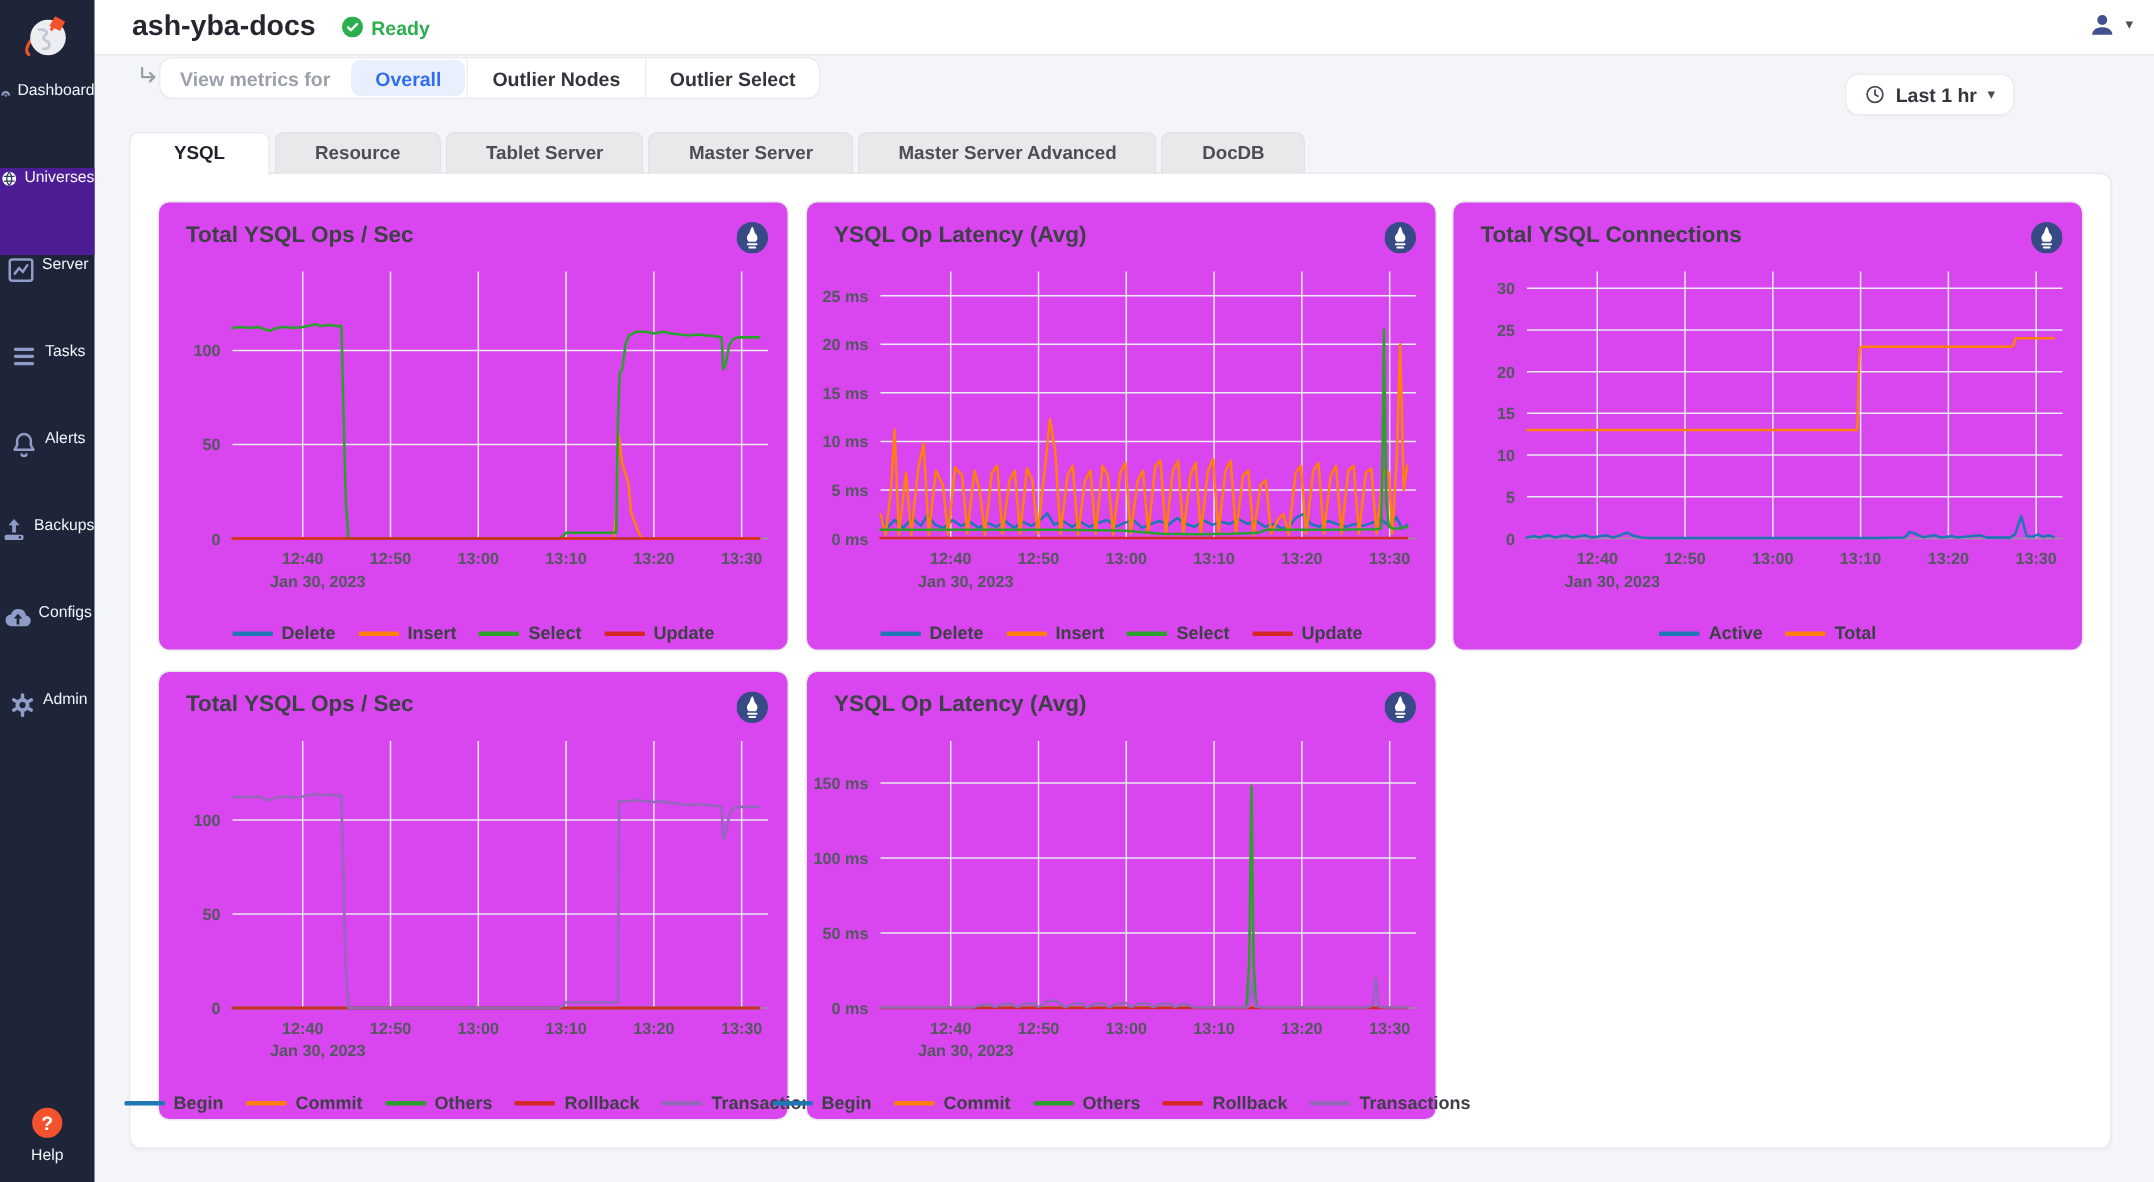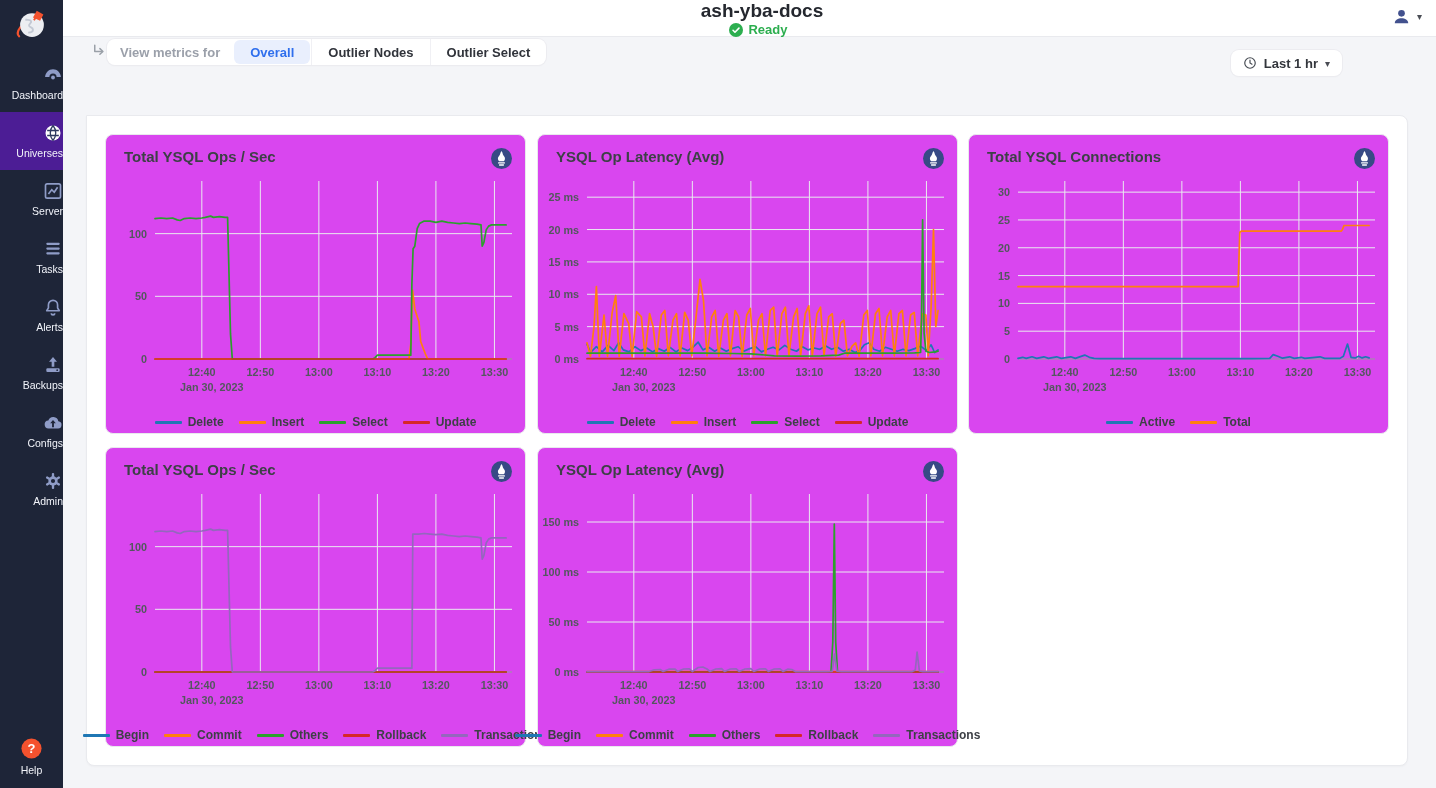--- a/index.html
+++ b/index.html
@@ -2,29 +2,29 @@
 <html><head>
 <meta charset="utf-8">
 <style>
   html,body{margin:0;padding:0;background:#dfe1e6;}
   #app{position:relative;width:1436px;height:788px;background:#f4f5f8;overflow:hidden;
        font-family:"Liberation Sans","DejaVu Sans",sans-serif;color:#24272e;}
   
   .sidebar{position:absolute;left:0;top:0;width:63px;height:788px;background:#1e2538;z-index:6;}
   .logo{position:absolute;top:3px;left:0;width:63px;height:44px;display:flex;align-items:center;justify-content:center;}
   .nav{position:absolute;top:54px;left:0;width:63px;}
-  .nav-item{height:58px;display:flex;flex-direction:column;align-items:flex-end;justify-content:center;gap:4px;cursor:pointer;}
+  .nav-item{height:58px;display:flex;align-items:flex-start;justify-content:center;gap:4px;cursor:pointer;}
   .nav-item .ic{width:20px;height:20px;color:#8f9cc7;}
   .nav-item .lbl{font-size:10.5px;color:#f2f4fa;}
   .nav-item.active{background:#4c1d95;}
   .nav-item.active .ic{color:#ffffff;}
   .help-item{position:absolute;bottom:12px;left:0;width:63px;display:flex;flex-direction:column;align-items:center;gap:4px;cursor:pointer;}
   .help-item .lbl{font-size:10.5px;color:#f2f4fa;}
   
-  .header{position:absolute;left:63px;top:0;width:1373px;height:36px;background:#fff;border-bottom:1px solid #e9eaee;display:flex;align-items:center;z-index:5;flex-direction:column;}
+  .header{position:absolute;left:63px;top:0;width:1373px;height:36px;background:#fff;border-bottom:1px solid #e9eaee;display:flex;align-items:center;z-index:5;}
   .title{margin-left:25px;font-size:19px;font-weight:700;color:#24272e;}
   .ready{margin-left:18px;display:flex;align-items:center;gap:5px;color:#2cae4f;font-weight:700;font-size:13px;}
   .user{position:absolute;right:14px;top:7px;display:flex;align-items:center;gap:6px;cursor:pointer;}
   .caret{font-size:10px;color:#4a4d55;}
   
   .content{position:absolute;left:63px;top:36px;width:1307px;height:752px;font-weight:bold;}
   .toolbar-arrow{position:absolute;left:28px;top:7px;width:15px;height:15px;}
   .pilltabs{position:absolute;left:44px;top:3px;height:26px;background:#fff;border-radius:8px;display:flex;align-items:stretch;box-shadow:0 0 0 1px #ececf0,0 1px 2px rgba(16,24,40,.04);overflow:hidden;}
   .pilltabs .plabel{display:flex;align-items:center;padding:0 13px;color:#9ba0aa;font-size:13px;}
   .pill{display:flex;align-items:center;padding:0 16px;font-size:13px;color:#31343b;border-left:1px solid #f0f0f4;cursor:pointer;}
@@ -186,20 +186,28 @@
 
     <div class="timebtn">
       <svg width="14" height="14" viewBox="0 0 24 24" fill="none" stroke="#454a52" stroke-width="2">
           <circle cx="12" cy="12" r="9"></circle>
           <path d="M12 7v5l3.4 2" stroke-linecap="round"></path>
         </svg>
       <span>Last 1 hr</span>
       <span class="caret">▾</span>
     </div>
 
+    <div class="mtabs">
+      <span class="mtab active">YSQL</span>
+      <span class="mtab">Resource</span>
+      <span class="mtab">Tablet Server</span>
+      <span class="mtab">Master Server</span>
+      <span class="mtab">Master Server Advanced</span>
+      <span class="mtab">DocDB</span>
+    </div>
 
     <div class="panel">
       <div class="card" style="left:18px;top:18px;">
         <div class="chead">
           <span class="ctitle">Total YSQL Ops / Sec</span>
           <span class="prom"><svg width="21" height="21" viewBox="0 0 22 22">
   <circle cx="11" cy="11" r="11" fill="#374a85"></circle>
   <path d="M11 3.2c1.7 2.2 1 3.6 2.3 5 1.1 1.2 1.6 2.5 1.2 3.9-.3 1-1 1.7-1 1.7H8.5s-.8-.7-1.1-1.7c-.4-1.4.1-2.7 1.2-3.9C9.9 6.8 9.3 5.4 11 3.2z" fill="#fff"></path>
   <rect x="7.3" y="14.8" width="7.4" height="1.5" rx="0.7" fill="#fff"></rect>
   <rect x="8.3" y="17.1" width="5.4" height="1.4" rx="0.7" fill="#fff"></rect>

